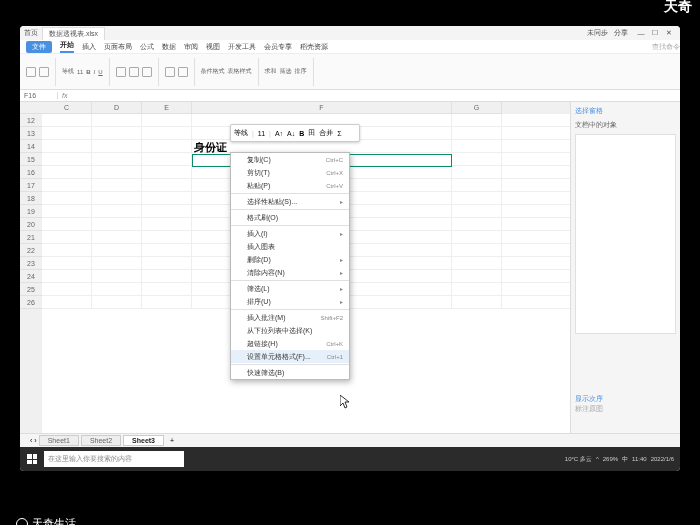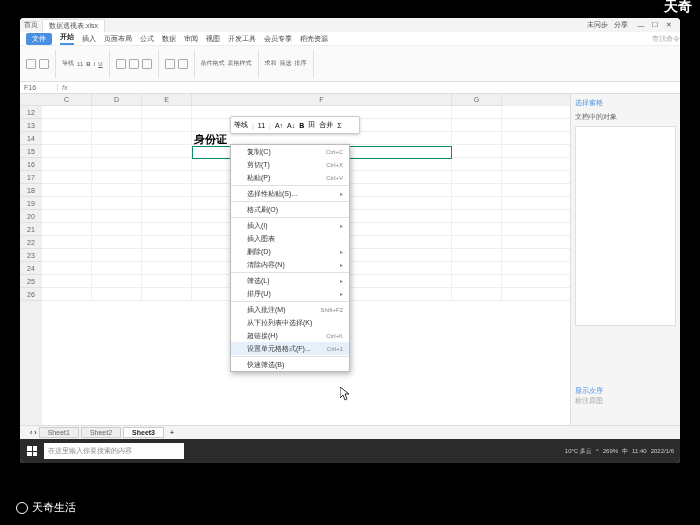--- a/index.html
+++ b/index.html
@@ -1,19 +1,19 @@
 <!DOCTYPE html>
 <html><head>
 <meta charset="utf-8">
 <style>
   * { margin: 0; padding: 0; box-sizing: border-box; font-family: "Microsoft YaHei", Arial, sans-serif; }
   body { width: 700px; height: 525px; background: #000; overflow: hidden; }
   .letterbox-top { height: 18px; background: #000; position: relative; }
   .logo-tr { position: absolute; right: 8px; top: -2px; color: #fff; font-size: 14px; font-weight: bold; }
-  .monitor { width: 660px; height: 445px; margin: 0 auto; background: #fff; border-radius: 4px; overflow: hidden; position: relative; }
+  .monitor { width: 660px; height: 445px; margin: 8px auto; background: #fff; border-radius: 4px; overflow: hidden; position: relative; }
   .titlebar { height: 14px; background: #f4f4f4; display: flex; align-items: center; font-size: 7px; color: #555; padding: 0 4px; }
   .titlebar .tab { padding: 1px 6px; background: #fff; margin-left: 4px; border: 1px solid #ddd; border-bottom: none; }
   .titlebar .spacer { flex: 1; }
   .titlebar .winbtn { width: 14px; text-align: center; }
   .menubar { height: 14px; display: flex; align-items: center; font-size: 7px; color: #444; padding-left: 6px; gap: 8px; border-bottom: 1px solid #eee; }
   .menubar .file { background: #4a90e2; color: #fff; padding: 1px 6px; border-radius: 2px; }
   .menubar .active { color: #222; font-weight: 600; border-bottom: 2px solid #4a90e2; padding-bottom: 1px; }
   .ribbon { height: 36px; background: #fafafa; border-bottom: 1px solid #ddd; display: flex; align-items: center; font-size: 6px; color: #666; padding: 0 6px; gap: 6px; }
   .ribbon .grp { display: flex; gap: 3px; align-items: center; border-right: 1px solid #e0e0e0; padding-right: 6px; height: 28px; }
   .ribbon .icn { width: 10px; height: 10px; border: 1px solid #aaa; border-radius: 1px; }

